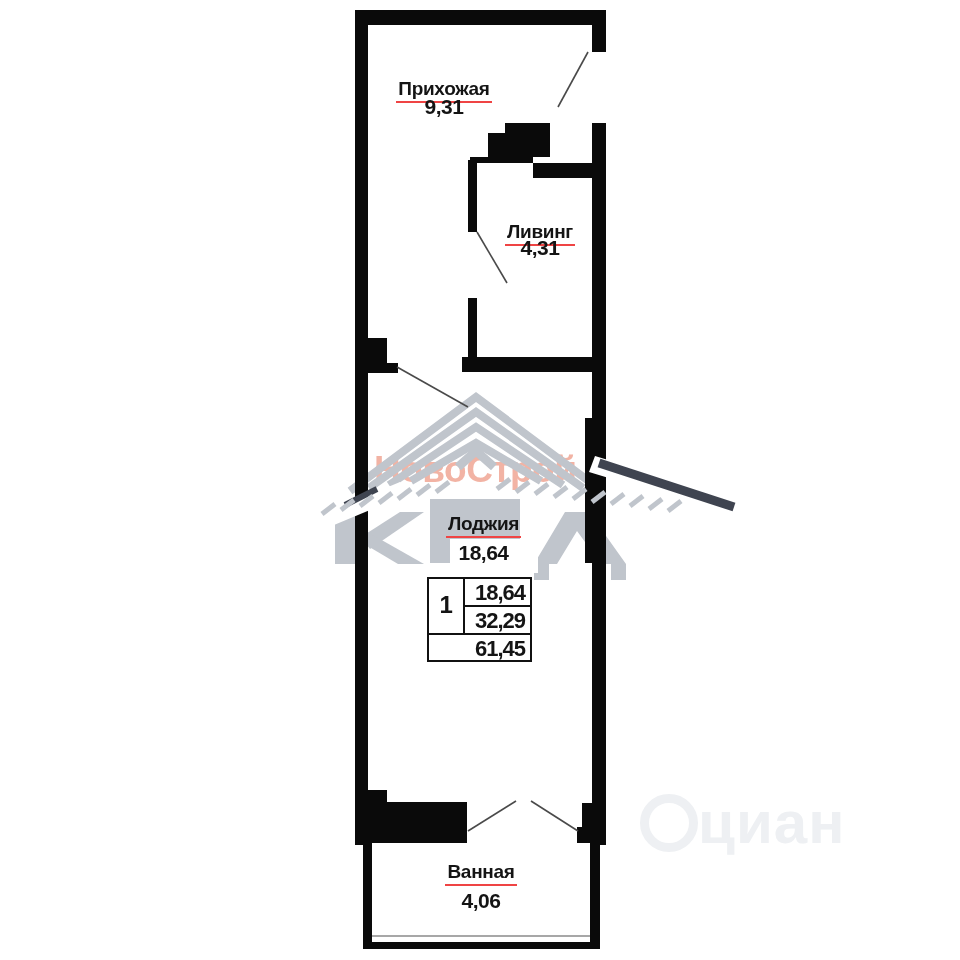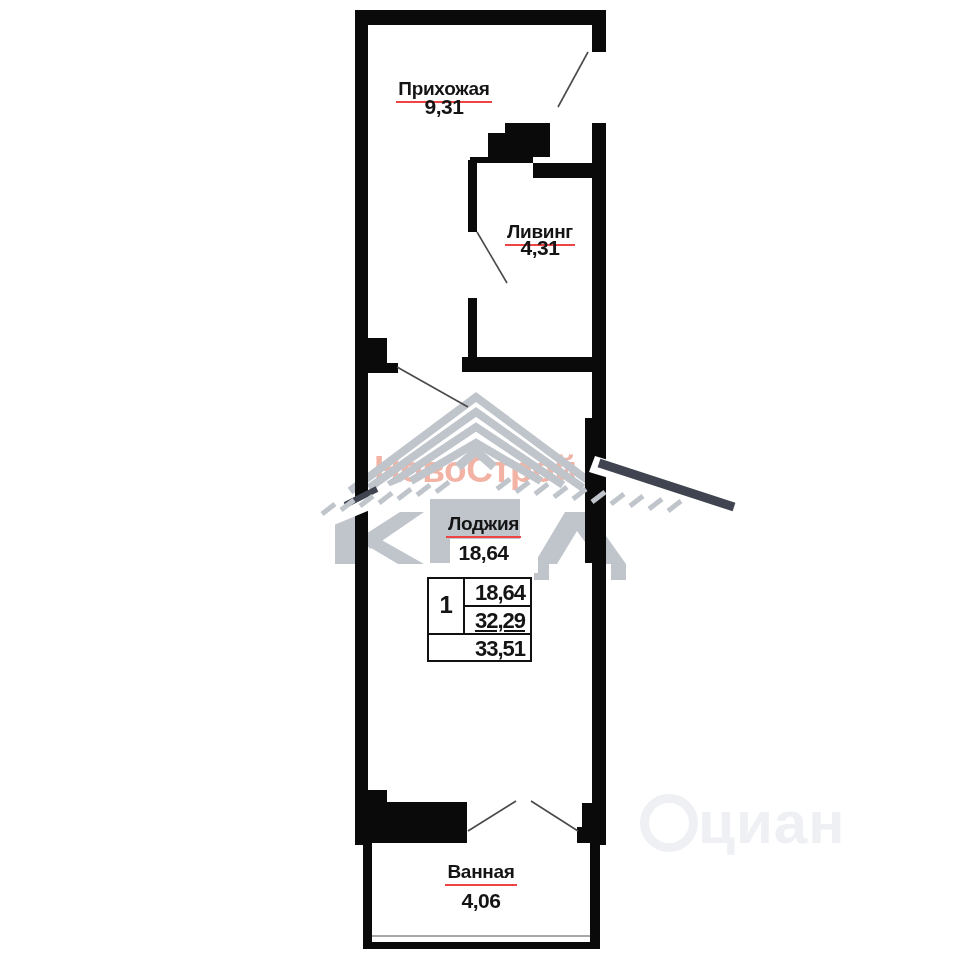--- a/index.html
+++ b/index.html
@@ -22,21 +22,21 @@
              font-size:21px;letter-spacing:-0.5px;}
   
   .itable{position:absolute;left:427px;top:577px;width:101px;height:81px;
           border:2px solid #111;background:transparent;color:#141414;font-weight:700;}
   .itable .vline{position:absolute;left:34px;top:0;width:2px;height:54px;background:#111;}
   .itable .hline1{position:absolute;left:36px;top:26px;right:0;height:2px;background:#111;}
   .itable .hline2{position:absolute;left:0;top:54px;width:100%;height:2px;background:#111;}
   .itable .c-rooms{position:absolute;left:0;top:12px;width:34px;text-align:center;
                    font-size:24px;letter-spacing:-0.5px;}
   .itable .v{position:absolute;right:5px;width:64px;text-align:right;font-size:22px;letter-spacing:-1px;}
-  .itable .v1{top:1px;} .itable .v2{top:29px;text-decoration:underline;} .itable .v3{top:57px;}
+  .itable .v1{top:1px;} .itable .v2{top:29px;} .itable .v3{top:57px;}
   
   .brand-text{position:absolute;left:374px;top:449px;width:210px;color:#f2b3a4;
               font-size:37px;font-weight:700;letter-spacing:-0.5px;white-space:nowrap;}
   
   .cian-circle{position:absolute;left:640px;top:794px;width:40px;height:40px;border-radius:50%;
                border:9px solid #eef0f3;}
   .cian-text{position:absolute;left:698px;top:788px;color:#eef0f3;font-size:60px;font-weight:700;
              letter-spacing:1px;}
   
   .label-pad{position:absolute;left:450px;top:539px;width:88px;height:34px;background:#ffffff;}
@@ -170,17 +170,17 @@
     </div>
     <div class="room-area" style="left:421px;top:889px;width:120px;">4,06</div>
 
     <div class="itable">
       <div class="vline"></div>
       <div class="hline1"></div>
       <div class="hline2"></div>
       <div class="c-rooms">1</div>
       <div class="v v1">18,64</div>
       <div class="v v2">32,29</div>
-      <div class="v v3">33,51</div>
+      <div class="v v3">61,45</div>
     </div>
   </div>
 
 </div>
 
 </body></html>

